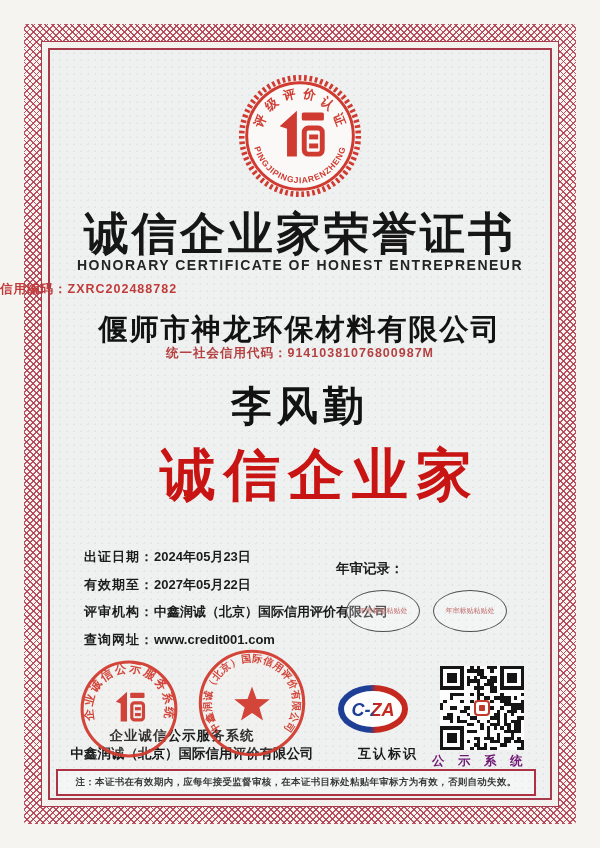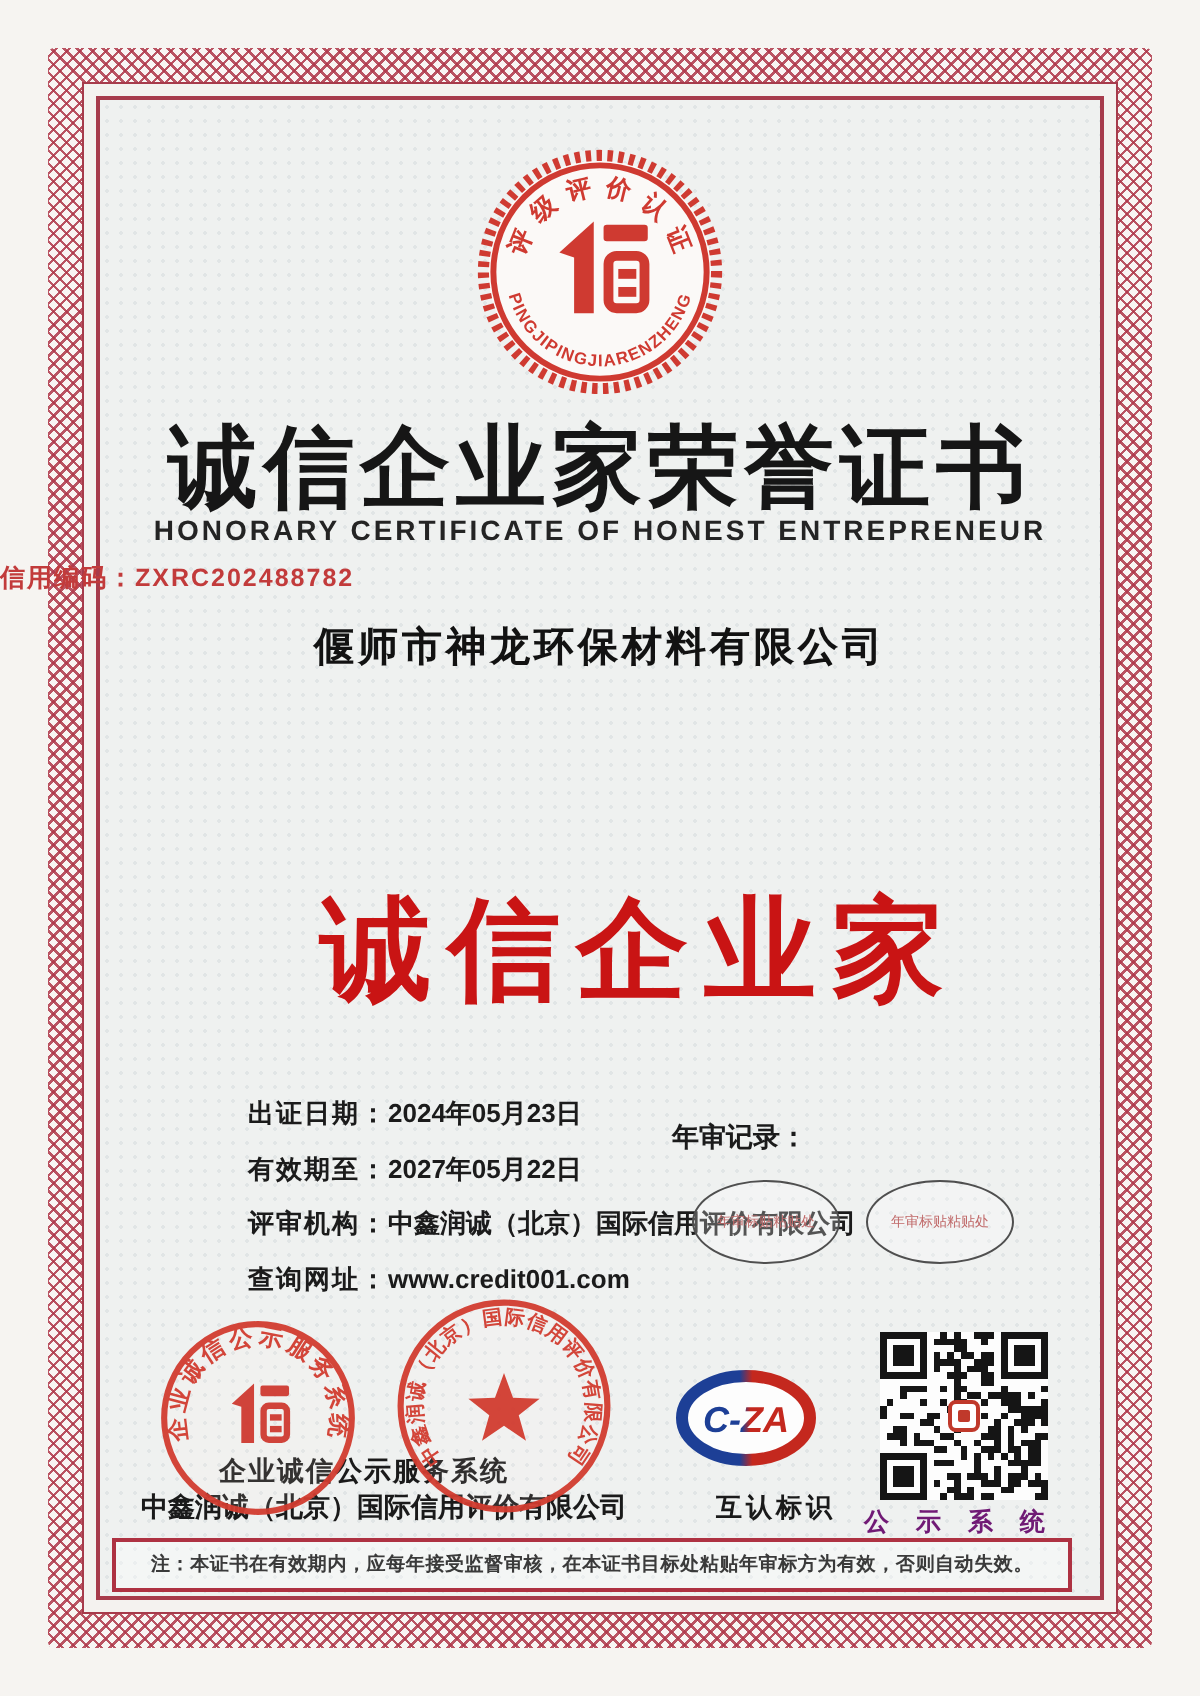--- a/index.html
+++ b/index.html
@@ -19,28 +19,28 @@
 
   .abs{position:absolute;}
   .ctr{width:100%;text-align:center;}
 
   
   .seal-top{left:238px;top:74px;}
   .title{top:204px;font-size:45px;font-weight:900;letter-spacing:3px;color:#161616;font-family:"Liberation Sans","DejaVu Sans",sans-serif;}
   .subtitle{top:257px;font-size:14px;font-weight:700;letter-spacing:1.5px;color:#242424;}
   .credit-line{top:281px;width:512px;text-align:left;font-size:12.5px;font-weight:700;color:#c23b3b;letter-spacing:1px;}
 
-  .company{top:310px;font-size:20px;font-weight:900;letter-spacing:2px;color:#121212;}
+  .company{top:310px;font-size:29px;font-weight:900;letter-spacing:2px;color:#121212;}
   .uscc{top:345px;font-size:12.5px;font-weight:700;color:#b54040;letter-spacing:1px;}
 
   .honoree{top:379px;font-size:41px;font-weight:900;letter-spacing:5px;color:#121212;}
   .honor-title{top:438px;font-size:56px;font-weight:900;letter-spacing:8px;color:#c91414;font-family:"Liberation Serif","DejaVu Serif",serif;padding-left:20px;}
 
   
-  .details{left:84px;top:548px;font-size:13px;font-weight:800;color:#1b1b1b;margin-left:40px;}
+  .details{left:84px;top:548px;font-size:13px;font-weight:800;color:#1b1b1b;}
   .details .row{height:27.5px;line-height:18px;white-space:nowrap;}
   .details .lbl{letter-spacing:1px;}
   .annual-label{left:336px;top:560px;font-size:13.5px;font-weight:800;color:#1b1b1b;}
   .oval{top:590px;width:72px;height:40px;border:1.5px solid #4f4f4f;border-radius:50%;
     display:flex;align-items:center;justify-content:center;font-size:7px;color:#c06a6a;background:rgba(255,255,255,.25);}
   .oval1{left:346px;} .oval2{left:433px;}
 
   
   .seal-left{left:78px;top:658px;z-index:5;opacity:.95;}
   .seal-right{left:197px;top:648px;z-index:5;opacity:.95;}
@@ -94,21 +94,25 @@
     </text>
   </svg>
 
   <div class="abs ctr subtitle">HONORARY CERTIFICATE OF HONEST ENTREPRENEUR</div>
   <div class="abs ctr title">诚信企业家荣誉证书</div>
   <div class="abs credit-line">
     <span>信用编码：</span><span>ZXRC202488782</span>
   </div>
 
   <div class="abs ctr company">偃师市神龙环保材料有限公司</div>
-
+  <div class="abs ctr uscc">
+    <span>统一社会信用代码：</span><span>91410381076800987M</span>
+  </div>
+
+  <div class="abs ctr honoree">李风勤</div>
   <div class="abs ctr honor-title">诚信企业家</div>
 
   <div class="abs details">
     <div class="row"><span class="lbl">出证日期：</span><span>2024年05月23日</span></div>
     <div class="row"><span class="lbl">有效期至：</span><span>2027年05月22日</span></div>
     <div class="row"><span class="lbl">评审机构：</span><span>中鑫润诚（北京）国际信用评价有限公司</span></div>
     <div class="row"><span class="lbl">查询网址：</span><span>www.credit001.com</span></div>
   </div>
 
   <div class="abs annual-label">年审记录：</div>

